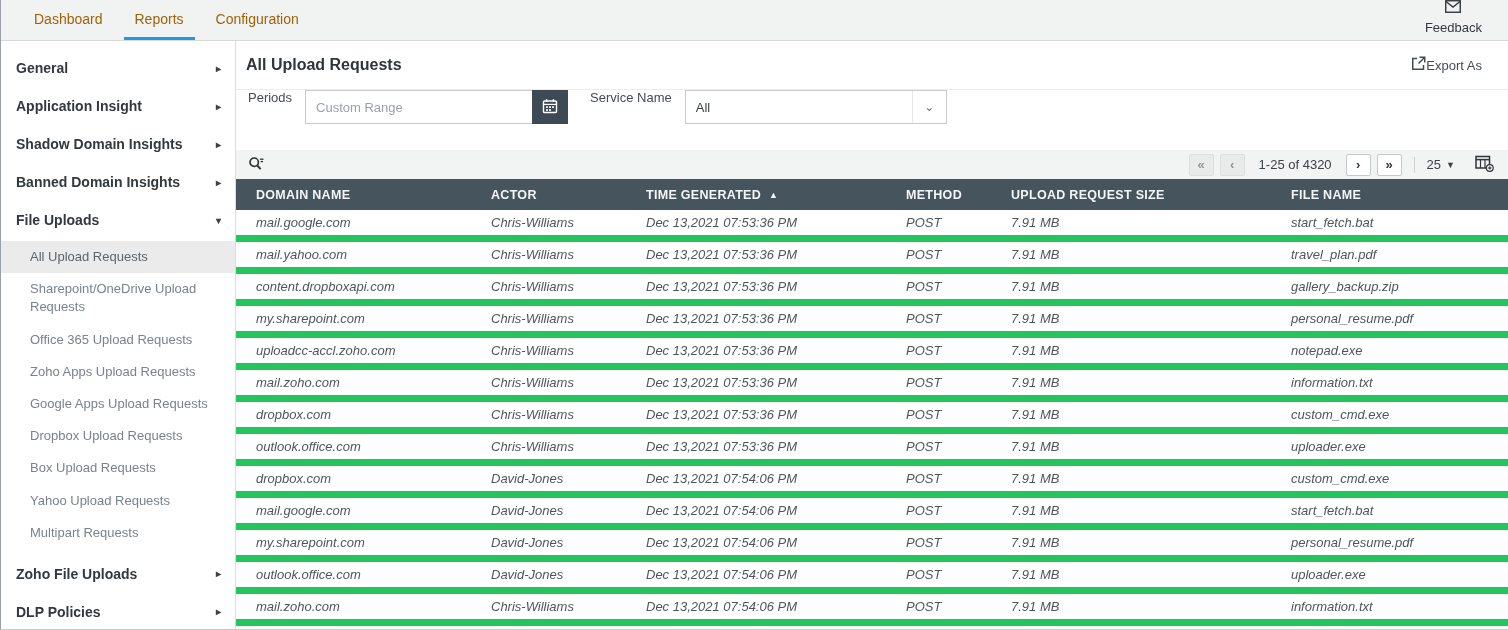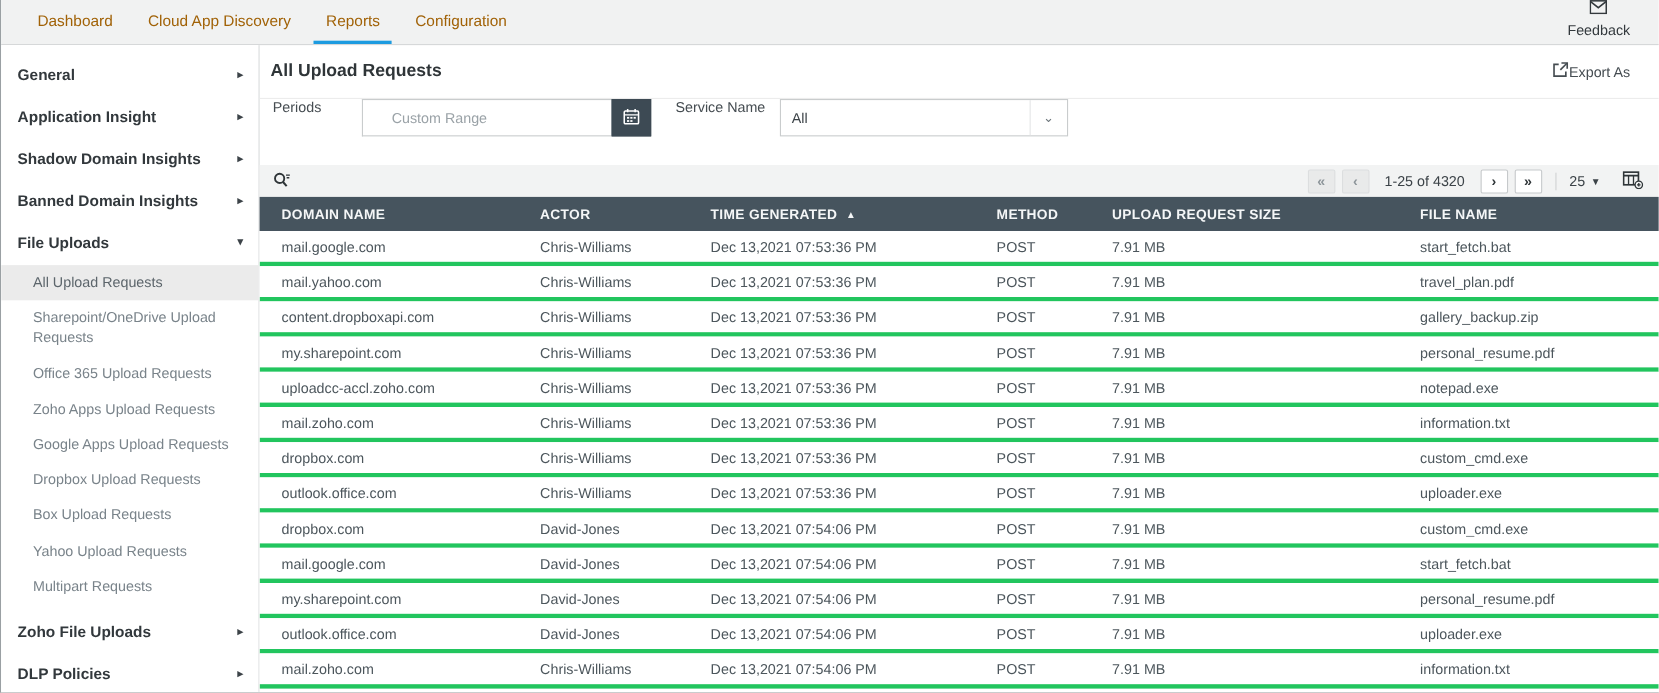--- a/index.html
+++ b/index.html
@@ -36,22 +36,22 @@
   .main { flex:1; display:flex; flex-direction:column; min-width:0; }
   .title-row { height:49px; display:flex; align-items:center;
                padding:0 26px 0 10px; border-bottom:1px solid #ececec; }
   .page-title { font-size:16px; font-weight:bold; color:#2f3538; }
   .export { margin-left:auto; display:flex; align-items:center; gap:0;
             color:#454c51; font-size:13px; cursor:pointer; }
   .filter-row { height:60px; display:flex; padding:0 10px; }
   .filter-label { color:#454c51; margin:0 13px 0 2px; }
   .period-box { display:flex; align-items:stretch; height:34px; }
   .period-input { width:227px; height:34px; border:1px solid #c9cccd; border-right:none;
-                  padding:0 26px; font-family:"Liberation Sans",sans-serif;
-                  font-size:13px; color:#3c4348; outline:none;margin-left:24px; }
+                  padding:0 10px; font-family:"Liberation Sans",sans-serif;
+                  font-size:13px; color:#3c4348; outline:none; }
   .period-input::placeholder { color:#9aa2a7; }
   .calendar-btn { width:36px; background:#3d4a54; border:1px solid #3d4a54;
                   display:flex; align-items:center; justify-content:center; cursor:pointer; }
   .svc-gap { width:20px; }
   .select-box { width:262px; height:34px; border:1px solid #c9cccd; background:#fff;
                 display:flex; align-items:center; cursor:pointer; }
   .select-value { flex:1; padding:0 10px; color:#3c4348; }
   .select-caret { width:34px; align-self:stretch; display:flex; align-items:center;
                   justify-content:center; color:#6c757b; border-left:1px solid #e4e6e7;
                   font-size:12px; }
@@ -71,32 +71,31 @@
   .pg-size .caret { font-size:9px; color:#3c4348; }
   .col-chooser { display:flex; align-items:center; cursor:pointer; margin-right:4px; }
   
   .grid-head, .grid-row { display:grid;
       grid-template-columns:235px 155px 260px 105px 280px 1fr; }
   .grid-head { background:#46545e; height:31px; align-items:center; }
   .hcell { color:#f4f6f7; font-size:12.5px; font-weight:bold; letter-spacing:.3px;
            padding-left:20px; white-space:nowrap; cursor:pointer; }
   .hcell .sort { font-size:9px; margin-left:8px; position:relative; top:-1px; }
   .grid-body { flex:1; overflow:hidden; background:#fff; }
-  .grid-row { height:32px; align-items:center; border-bottom:4px solid #22c55e;
-              background:#fff; cursor:default; }
+  .grid-row { height:32px; align-items:center; border-bottom:7px solid #22c55e;
+              background:#fff; cursor:default;font-style:italic; }
   .tcell { padding-left:20px; color:#4c565c; font-size:13px; white-space:nowrap;
            overflow:hidden; text-overflow:ellipsis; }
 </style>
 </head>
 <body>
 
 <div class="topbar">
   <div class="tabs">
       <div class="tab">Dashboard</div>
-      <div class="tab">Cloud App Discovery</div>
       <div class="tab active">Reports</div>
       <div class="tab">Configuration</div>
     </div>
   <div class="feedback">
     <span>
       <svg width="16" height="13" viewBox="0 0 16 13">
           <rect x="0.75" y="0.75" width="14.5" height="11.5" fill="none" stroke="#33393d" stroke-width="1.4"></rect>
           <path d="M1 1.5 L8 7 L15 1.5" fill="none" stroke="#33393d" stroke-width="1.4"></path>
         </svg>
     </span>

